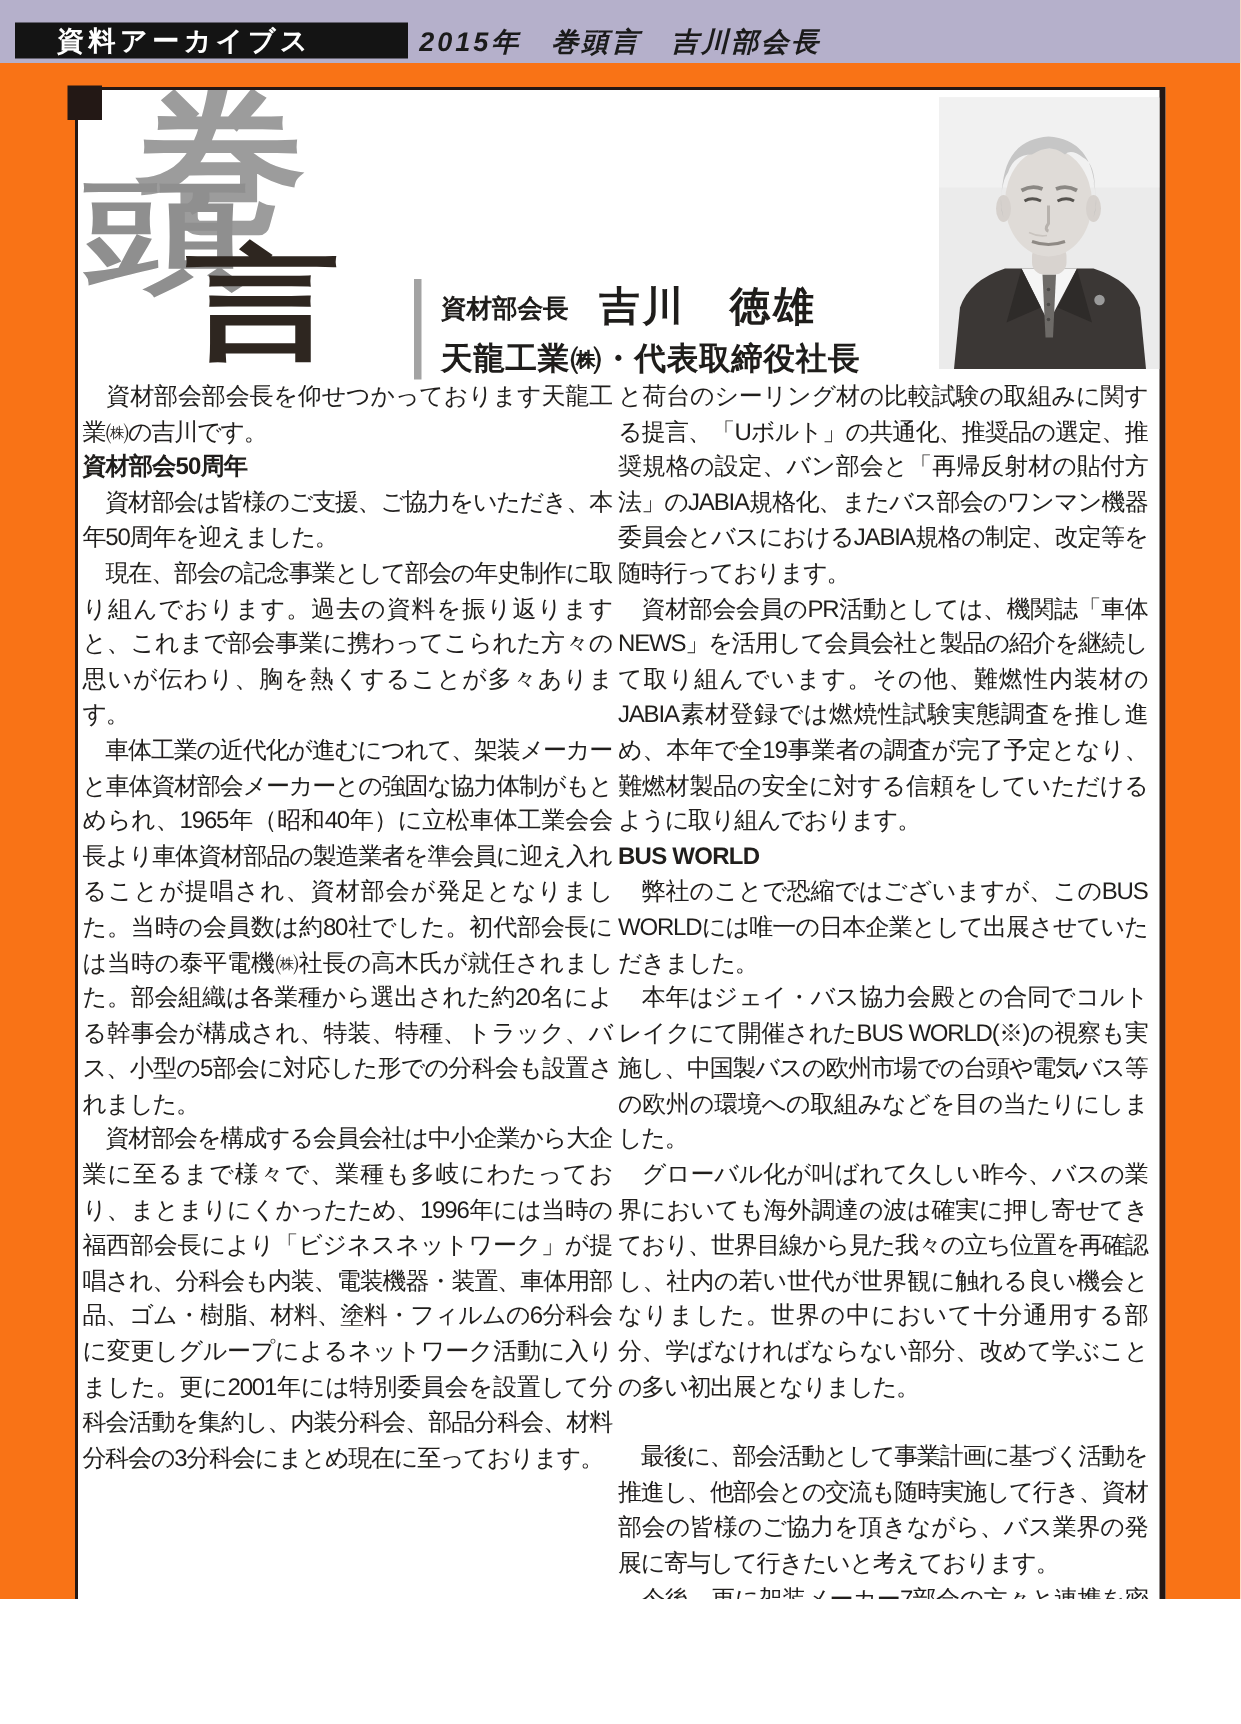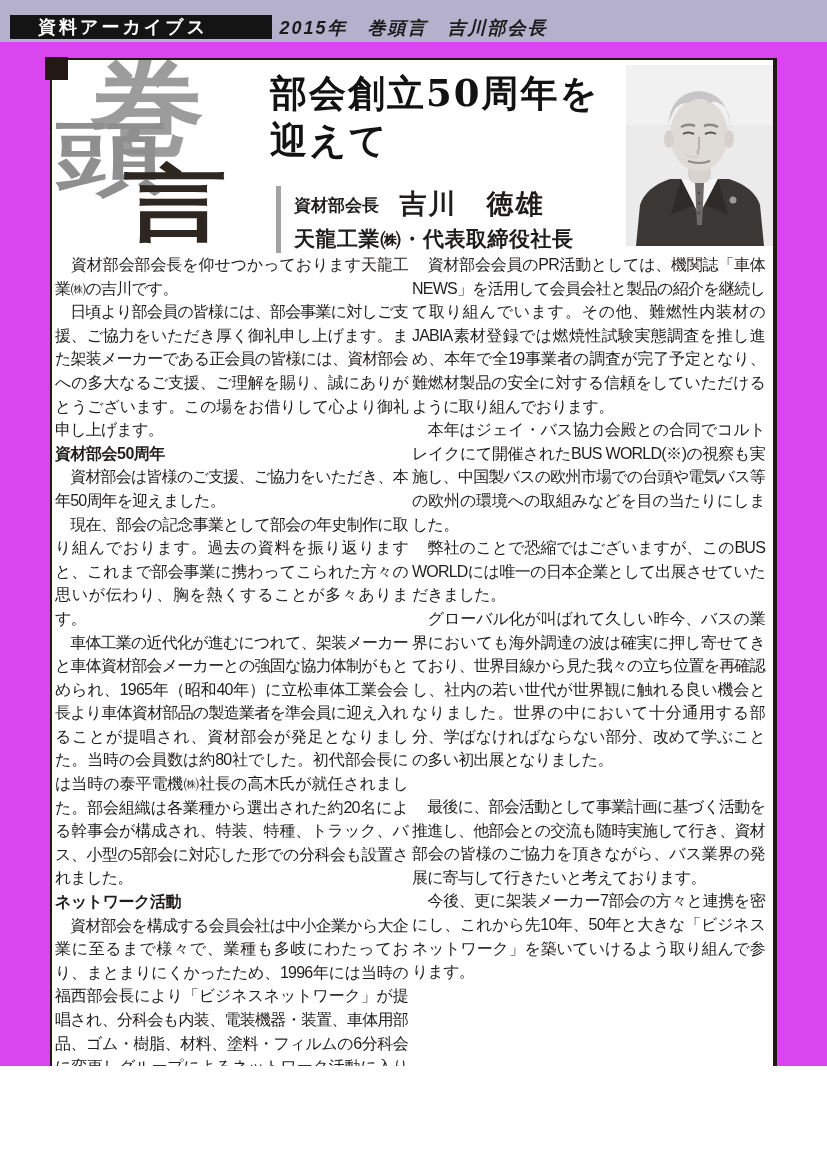--- a/index.html
+++ b/index.html
@@ -1,17 +1,17 @@
 <!DOCTYPE html>
 <html lang="ja"><head>
 <meta charset="utf-8">
 <title>資料アーカイブス</title>
 <style>
   html,body{margin:0;padding:0;background:#ffffff;}
-  .page{position:relative;width:827px;height:1066px;background:#d946ef;overflow:hidden;
+  .page{position:relative;width:827px;height:1066px;background:#f97316;overflow:hidden;
         font-family:"Liberation Sans",sans-serif;color:#1f1d1b;}
 
   
   .header-bar{position:absolute;left:0;top:0;width:827px;height:42px;background:#b5b0cb;}
   .archive-label{position:absolute;left:10px;top:15px;width:262px;height:24px;background:#141414;
         color:#ffffff;font-weight:bold;font-size:18px;line-height:24px;box-sizing:border-box;
         padding-left:28px;letter-spacing:3px;}
   .header-title{position:absolute;left:0;top:16px;width:100%;text-align:center;
         font-style:italic;font-weight:bold;font-size:18px;color:#1b1b1b;letter-spacing:2px;}
 
@@ -68,24 +68,20 @@
   </div>
 
   <div class="content-box">
 
     <div>
       <span class="logo-char logo-c1">巻</span>
       <span class="logo-char logo-c2">頭</span>
       <span class="logo-char logo-c3">言</span>
     </div>
 
-    <div class="main-title">
-      <div>部会創立50周年を</div>
-      <div>迎えて</div>
-    </div>
 
     <div class="author">
       <div class="author-line1">
         <span class="author-role">資材部会長</span>
         <span class="author-name">吉川　徳雄</span>
       </div>
       <div class="author-company">天龍工業㈱・代表取締役社長</div>
     </div>
 
     <div class="photo">
@@ -127,32 +123,32 @@
         <path d="M73 72 L73 84 Q70 88 73 89" stroke="#b7b2ad" stroke-width="2" fill="none"></path>
 
         <path d="M62 96 Q73 100 84 96" stroke="#8f8a85" stroke-width="2" fill="none"></path>
         <path d="M60 90 Q66 93 72 92" stroke="#c9c4bf" stroke-width="1" fill="none"></path>
       </svg>
     </div>
 
     <div class="columns">
       <div class="col">
           <div class="body-p">　資材部会部会長を仰せつかっております天龍工業㈱の吉川です。</div>
-          <div class="body-p">　日頃より部会員の皆様には、部会事業に対しご支援、ご協力をいただき厚く御礼申し上げます。また架装メーカーである正会員の皆様には、資材部会への多大なるご支援、ご理解を賜り、誠にありがとうございます。この場をお借りして心より御礼申し上げます。</div>
           <h4 class="col-heading">資材部会50周年</h4>
           <div class="body-p">　資材部会は皆様のご支援、ご協力をいただき、本年50周年を迎えました。</div>
           <div class="body-p">　現在、部会の記念事業として部会の年史制作に取り組んでおります。過去の資料を振り返りますと、これまで部会事業に携わってこられた方々の思いが伝わり、胸を熱くすることが多々あります。</div>
           <div class="body-p">　車体工業の近代化が進むにつれて、架装メーカーと車体資材部会メーカーとの強固な協力体制がもとめられ、1965年（昭和40年）に立松車体工業会会長より車体資材部品の製造業者を準会員に迎え入れることが提唱され、資材部会が発足となりました。当時の会員数は約80社でした。初代部会長には当時の泰平電機㈱社長の高木氏が就任されました。部会組織は各業種から選出された約20名による幹事会が構成され、特装、特種、トラック、バス、小型の5部会に対応した形での分科会も設置されました。</div>
-          <h4 class="col-heading">ネットワーク活動</h4>
           <div class="body-p">　資材部会を構成する会員会社は中小企業から大企業に至るまで様々で、業種も多岐にわたっており、まとまりにくかったため、1996年には当時の福西部会長により「ビジネスネットワーク」が提唱され、分科会も内装、電装機器・装置、車体用部品、ゴム・樹脂、材料、塗料・フィルムの6分科会に変更しグループによるネットワーク活動に入りました。更に2001年には特別委員会を設置して分科会活動を集約し、内装分科会、部品分科会、材料分科会の3分科会にまとめ現在に至っております。</div>
         </div>
       <div class="col">
+          <div class="body-p">と荷台のシーリング材の比較試験の取組みに関する提言、「Uボルト」の共通化、推奨品の選定、推奨規格の設定、バン部会と「再帰反射材の貼付方法」のJABIA規格化、またバス部会のワンマン機器委員会とバスにおけるJABIA規格の制定、改定等を随時行っております。</div>
           <div class="body-p">　資材部会会員のPR活動としては、機関誌「車体NEWS」を活用して会員会社と製品の紹介を継続して取り組んでいます。その他、難燃性内装材のJABIA素材登録では燃焼性試験実態調査を推し進め、本年で全19事業者の調査が完了予定となり、難燃材製品の安全に対する信頼をしていただけるように取り組んでおります。</div>
+          <h4 class="col-heading">BUS WORLD</h4>
+          <div class="body-p">　弊社のことで恐縮ではございますが、このBUS WORLDには唯一の日本企業として出展させていただきました。</div>
           <div class="body-p">　本年はジェイ・バス協力会殿との合同でコルトレイクにて開催されたBUS WORLD(※)の視察も実施し、中国製バスの欧州市場での台頭や電気バス等の欧州の環境への取組みなどを目の当たりにしました。</div>
-          <div class="body-p">　弊社のことで恐縮ではございますが、このBUS WORLDには唯一の日本企業として出展させていただきました。</div>
           <div class="body-p">　グローバル化が叫ばれて久しい昨今、バスの業界においても海外調達の波は確実に押し寄せてきており、世界目線から見た我々の立ち位置を再確認し、社内の若い世代が世界観に触れる良い機会となりました。世界の中において十分通用する部分、学ばなければならない部分、改めて学ぶことの多い初出展となりました。</div>
           <div class="spacer"></div>
           <div class="body-p">　最後に、部会活動として事業計画に基づく活動を推進し、他部会との交流も随時実施して行き、資材部会の皆様のご協力を頂きながら、バス業界の発展に寄与して行きたいと考えております。</div>
           <div class="body-p">　今後、更に架装メーカー7部会の方々と連携を密にし、これから先10年、50年と大きな「ビジネスネットワーク」を築いていけるよう取り組んで参ります。</div>
         </div>
     </div>
 
   </div>
 
   <div class="corner-tl"></div>

